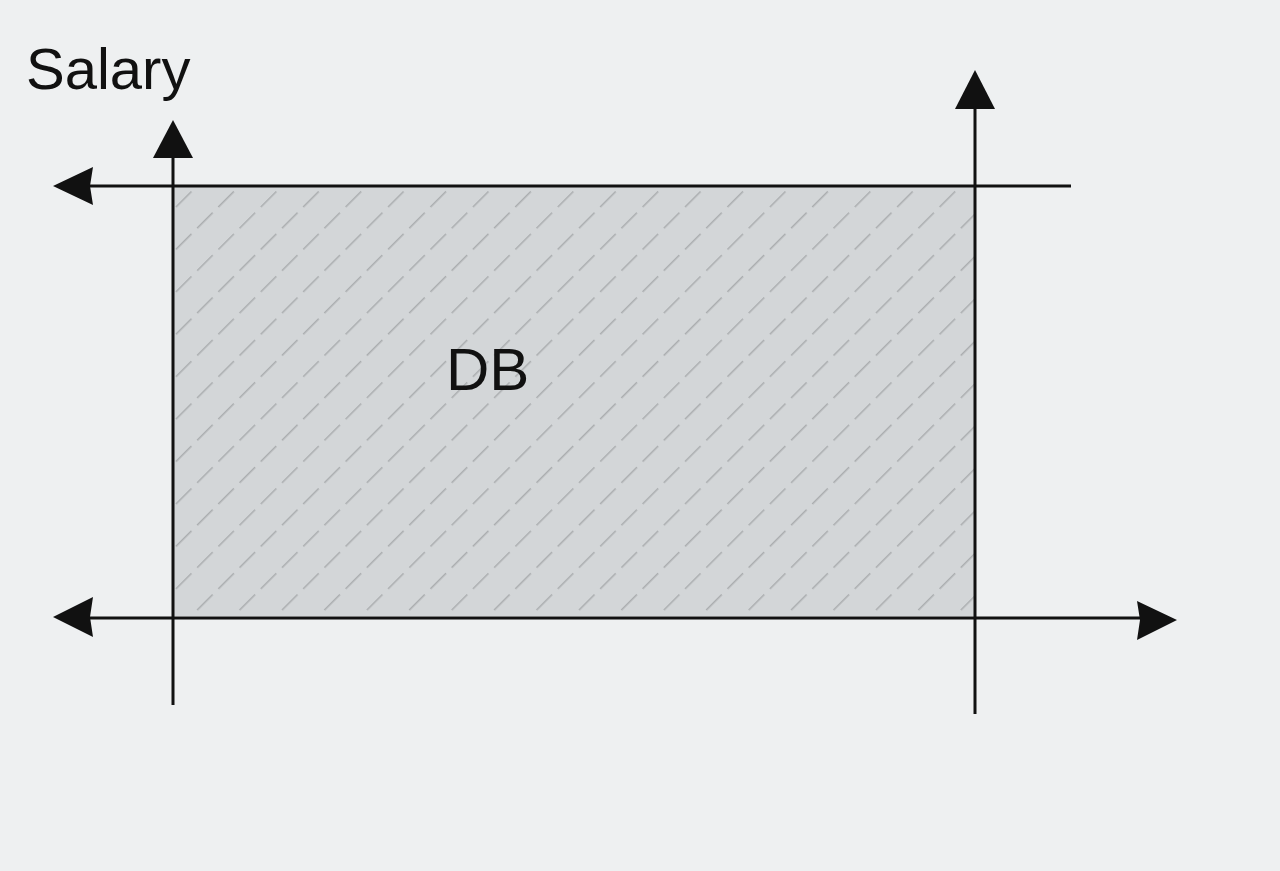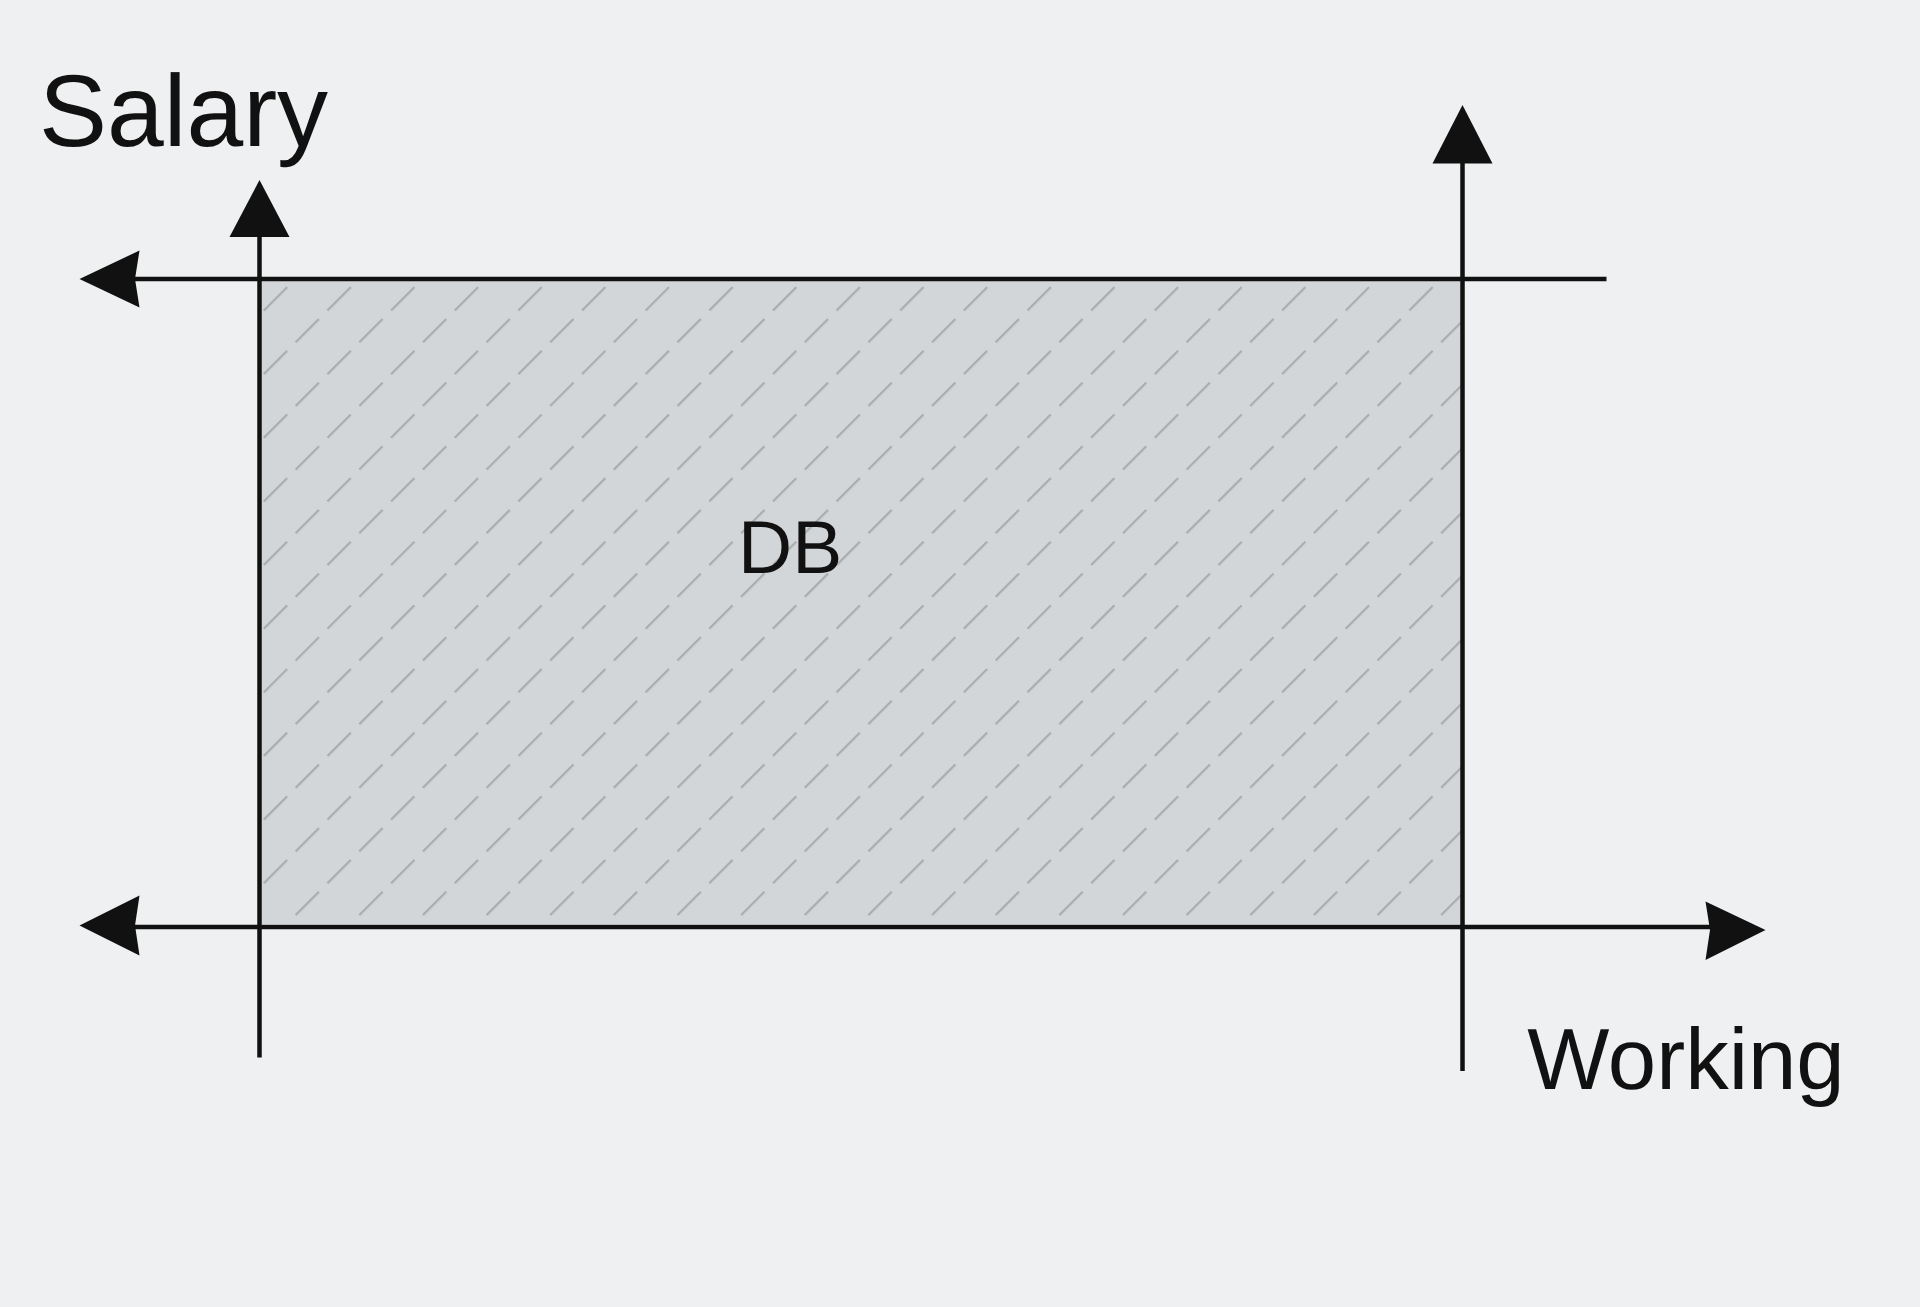--- a/index.html
+++ b/index.html
@@ -1,21 +1,21 @@
 <!DOCTYPE html>
 <html><head>
 <meta charset="utf-8">
 <style>
   html, body { margin:0; padding:0; }
   body { width:1280px; height:871px; background:#eef0f1; position:relative; overflow:hidden;
          font-family:"Liberation Sans", "DejaVu Sans", sans-serif; }
   .lbl { position:absolute; color:#111; font-family:"Liberation Sans", sans-serif; }
-  #salary { left:26px; top:40px; font-size:68px; line-height:1; }
+  #salary { left:26px; top:40px; font-size:58px; line-height:1; }
   #wd { left:996px; top:676px; font-size:58px; line-height:62px; text-align:center; width:256px; }
-  #db { left:492px; top:340px; font-size:50px; line-height:1; }
+  #db { left:446px; top:340px; font-size:60px; line-height:1; }
   svg { position:absolute; left:0; top:0; }
 </style>
 </head>
 <body>
 
 <svg width="1280" height="871">
   <defs>
     <pattern id="hatch" patternUnits="userSpaceOnUse" width="30" height="30" patternTransform="rotate(45)">
       <line x1="0" y1="0" x2="0" y2="30" stroke="#a3a6a8" stroke-width="3" stroke-dasharray="22 8"></line>
     </pattern>
@@ -49,14 +49,13 @@
 
     <polygon points="53,617 93,597 90,617 93,637"></polygon>
 
     <polygon points="1177,620 1137,601 1140,620 1137,640"></polygon>
   </g>
 </svg>
 
 <div class="lbl" id="salary">Salary</div>
 <div class="lbl" id="db">DB</div>
 <div class="lbl" id="wd">
-  <div>Working</div>
 </div>
 
 </body></html>

